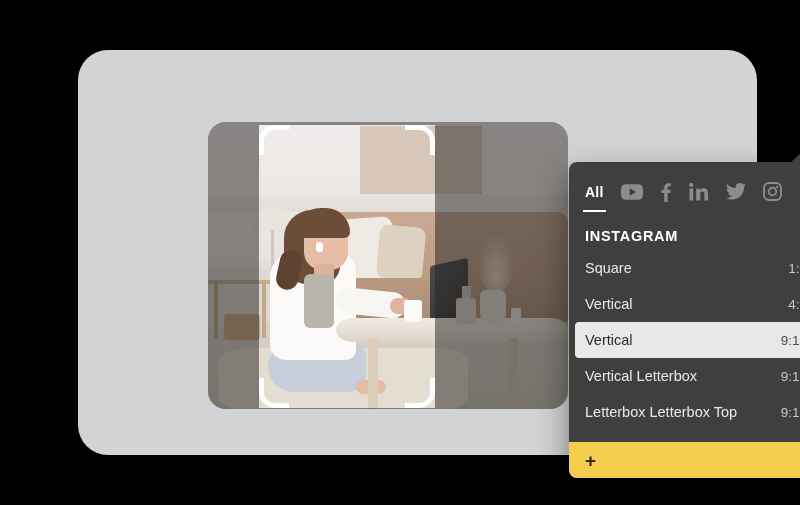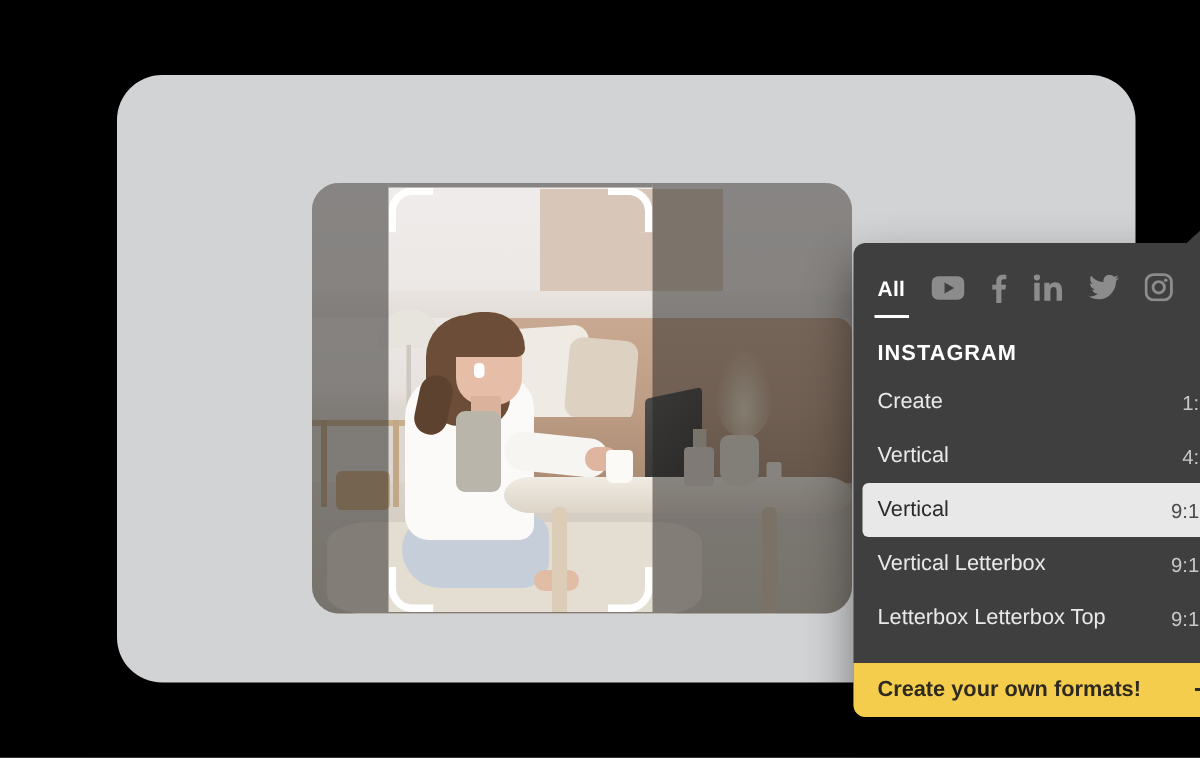--- a/index.html
+++ b/index.html
@@ -421,21 +421,21 @@
             </svg>
           </span>
         </div>
       </div>
 
       <div id="section-title">INSTAGRAM</div>
 
       <div id="format-rows">
 
         <div class="format-row">
-          <span class="fmt-name">Create</span>
+          <span class="fmt-name">Square</span>
           <span class="fmt-ratio">1:1</span>
         </div>
 
         <div class="format-row">
           <span class="fmt-name">Vertical</span>
           <span class="fmt-ratio">4:5</span>
         </div>
 
         <div class="format-row selected">
           <span class="fmt-name">Vertical</span>
@@ -447,19 +447,18 @@
           <span class="fmt-ratio">9:16</span>
         </div>
 
         <div class="format-row">
           <span class="fmt-name">Letterbox Letterbox Top</span>
           <span class="fmt-ratio">9:16</span>
         </div>
       </div>
 
       <div id="create-formats-bar">
-        <span id="create-formats-label">Create your own formats!</span>
         <span id="create-formats-plus">+</span>
       </div>
     </div>
 
   </div>
 </div>
 
 </body></html>

